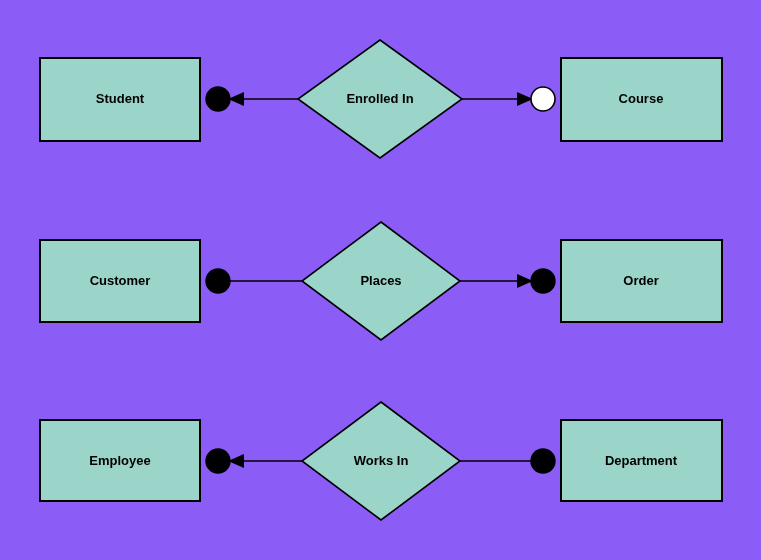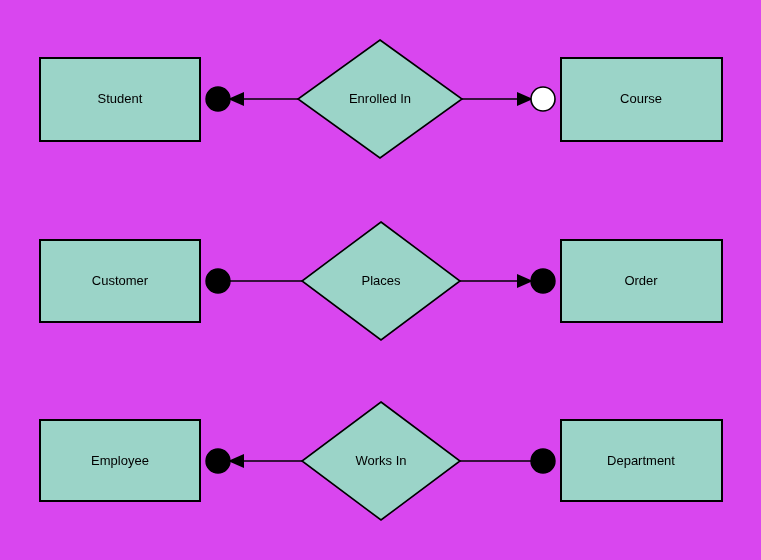--- a/index.html
+++ b/index.html
@@ -11,21 +11,22 @@
   body {
     width: 761px;
     height: 560px;
     font-family: "Liberation Sans", sans-serif;
     overflow: hidden;
   }
   #diagram-canvas {
     position: relative;
     width: 761px;
     height: 560px;
-    background: #d946ef;
+    background: #8b5cf6;
+    font-weight: bold;
   }
   #er-svg {
     display: block;
     width: 761px;
     height: 560px;
   }
   .entity-rect {
     stroke: #000000;
     stroke-width: 2;
   }

